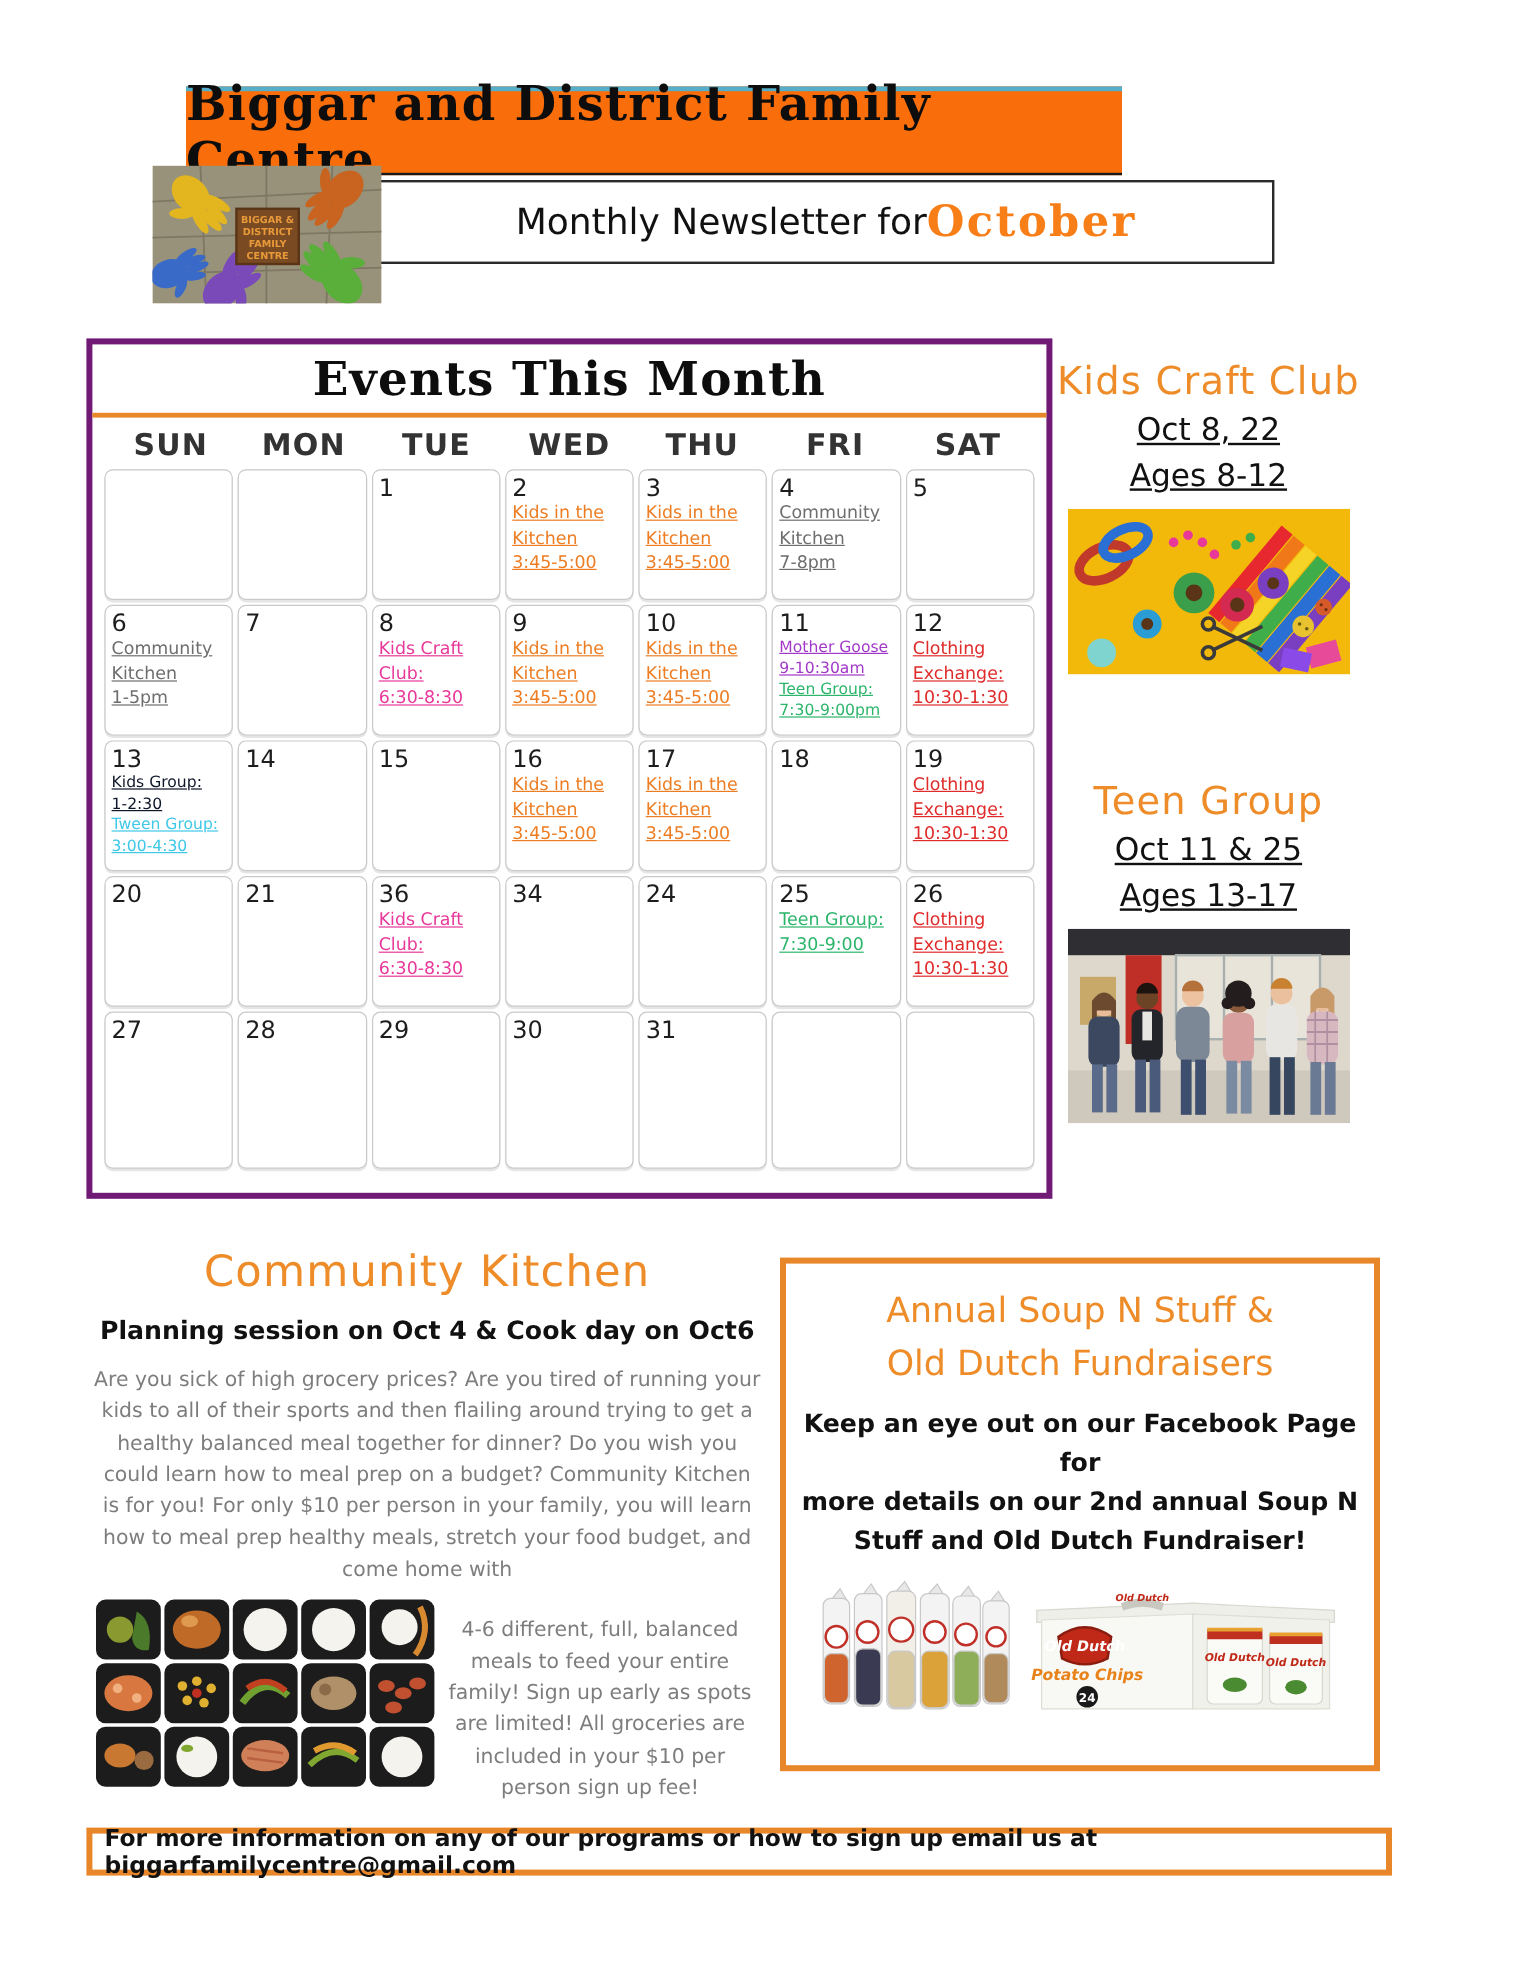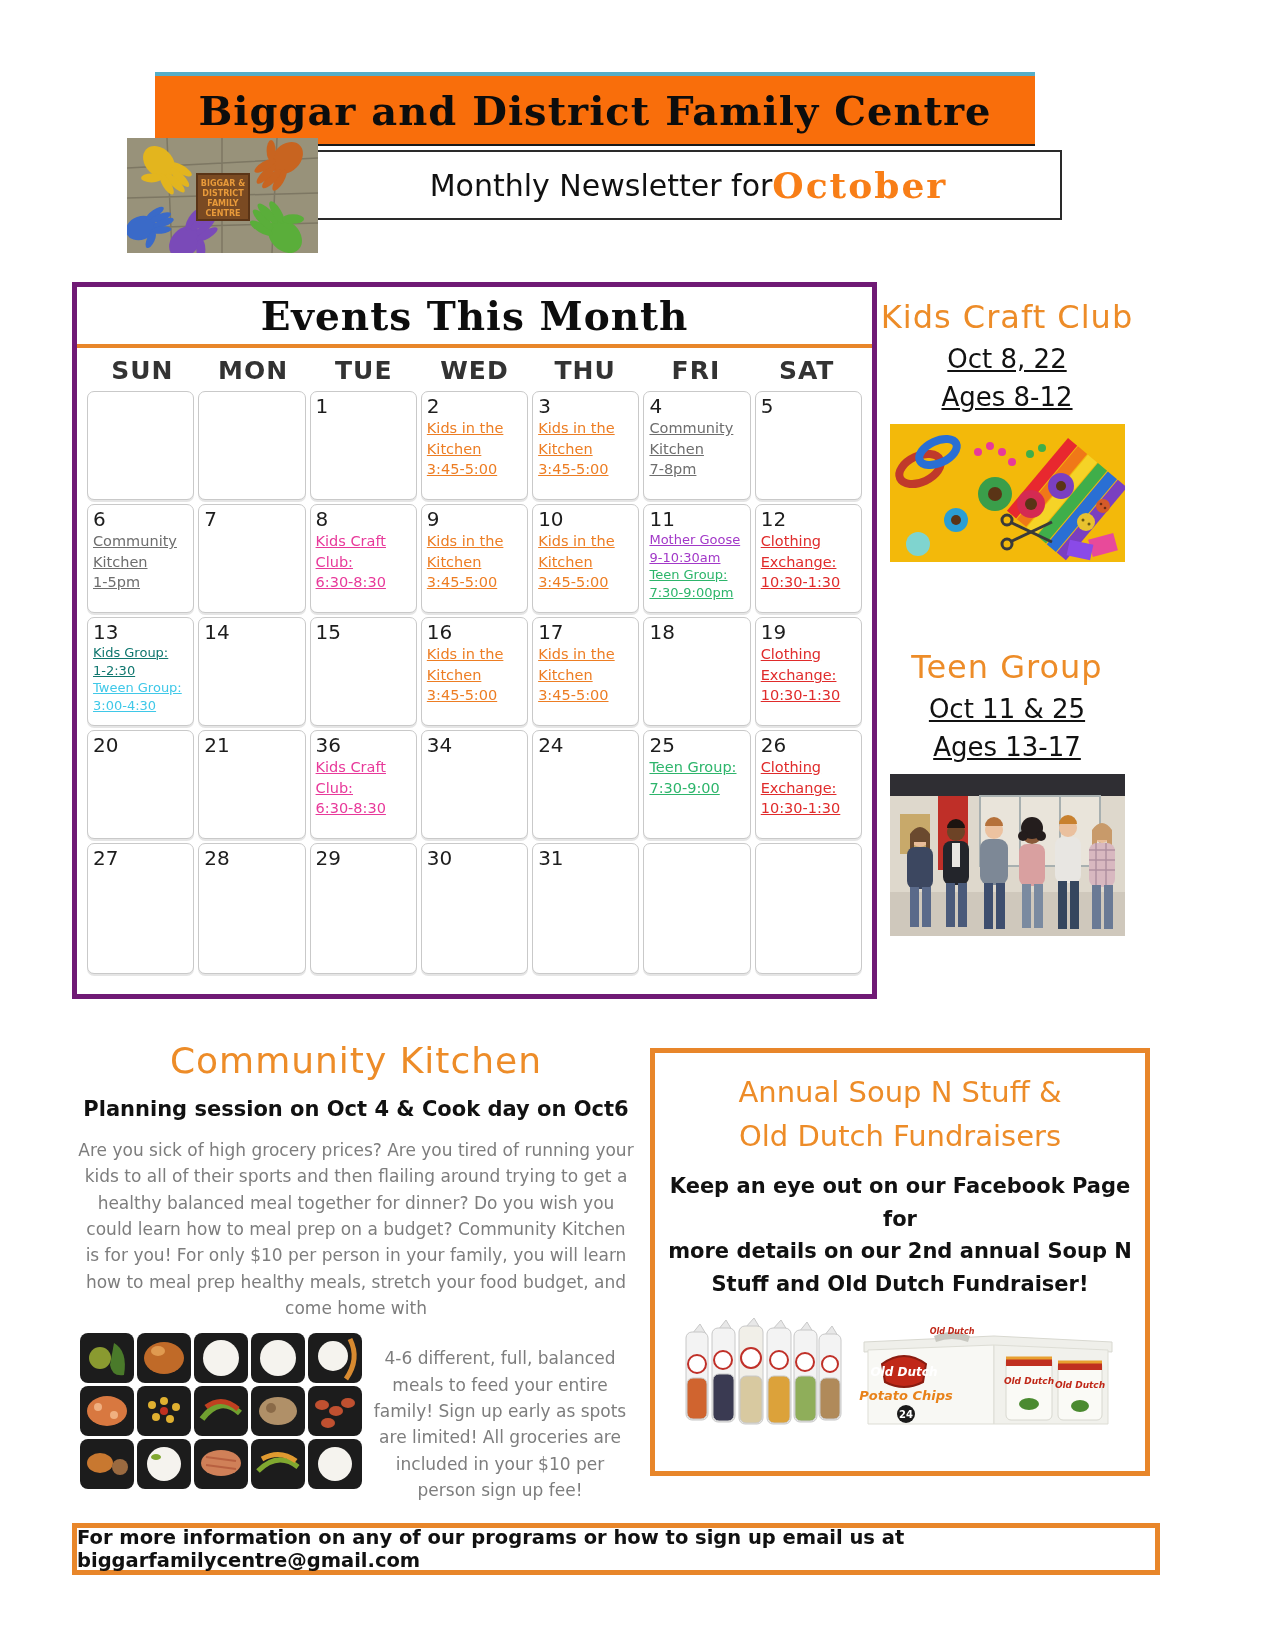--- a/index.html
+++ b/index.html
@@ -1,20 +1,20 @@
 <!DOCTYPE html>
 <html><head>
 <meta charset="utf-8">
 <style>
   html,body{margin:0;padding:0;background:#fff;}
   #page{position:relative;width:1275px;height:1650px;background:#ffffff;
         font-family:"DejaVu Sans",sans-serif;overflow:hidden;}
 
   
-  #banner{position:absolute;left:155px;top:72px;width:880px;height:74px;
+  #banner{position:absolute;left:155px;top:72px;width:780px;height:74px;
           background:#f96e0b;border-top:4px solid #56aec8;border-bottom:2px solid #1a1a1a;
           display:flex;align-items:center;justify-content:center;box-sizing:border-box;}
   #banner .t{font-family:"DejaVu Serif",serif;font-weight:900;font-size:40px;color:#0d0d0d;letter-spacing:1px;}
   #nl-box{position:absolute;left:315px;top:150px;width:747px;height:70px;background:#fff;
           border:2px solid #2a2a2a;display:flex;align-items:center;justify-content:center;box-sizing:border-box;z-index:2;}
   #nl-box .lab{font-size:30px;color:#111;}
   #nl-box .mon{font-family:"DejaVu Serif",serif;font-size:36px;font-weight:900;color:#f87e17;letter-spacing:2px;}
   #logo{position:absolute;left:127px;top:138px;width:191px;height:115px;z-index:3;}
 
   
@@ -48,23 +48,23 @@
   #ck-row .body-side{font-size:17px;color:#7d7d7d;line-height:1.55;flex:1;padding-top:14px;}
 
   
   #fund{position:absolute;left:650px;top:1048px;width:500px;height:428px;
         border:5px solid #e8862a;box-sizing:border-box;text-align:center;background:#fff;}
   #fund .title{font-size:29px;color:#ed8c28;line-height:1.5;white-space:pre-line;margin-top:18px;}
   #fund .body{font-size:21px;color:#111;line-height:1.55;white-space:pre-line;margin-top:12px;font-weight:bold;}
   #fund-imgs{display:flex;justify-content:center;align-items:flex-end;gap:8px;margin-top:12px;}
 
   
-  #footer{position:absolute;left:72px;top:1523px;width:1088px;height:52px;
+  #footer{position:absolute;left:72px;top:1523px;width:1088px;height:40px;
           border:5px solid #e8862a;box-sizing:border-box;display:flex;align-items:center;
-          justify-content:center;background:#fff;}
+          justify-content:center;background:#fff;padding-left:10px;}
   #footer .t{font-size:19.5px;color:#111;font-weight:bold;}
 </style>
 </head>
 <body>
 
 <div id="page">
 
   <div id="banner">
     <span class="t">Biggar and District Family Centre</span>
   </div>
@@ -179,21 +179,21 @@
 7:30-9:00pm</div>
         </div>
         <div class="cal-cell">
           <div class="cal-num">12</div>
           <div class="cal-event" style="color: rgb(224, 43, 43);">Clothing
 Exchange:
 10:30-1:30</div>
         </div>
         <div class="cal-cell">
           <div class="cal-num">13</div>
-          <div class="cal-event sm" style="color: #0f766e;">Kids Group:
+          <div class="cal-event sm" style="color: #0f172a;">Kids Group:
 1-2:30</div>
           <div class="cal-event sm" style="color: rgb(63, 200, 232);">Tween Group:
 3:00-4:30</div>
         </div>
         <div class="cal-cell">
           <div class="cal-num">14</div>
         </div>
         <div class="cal-cell">
           <div class="cal-num">15</div>
         </div>

